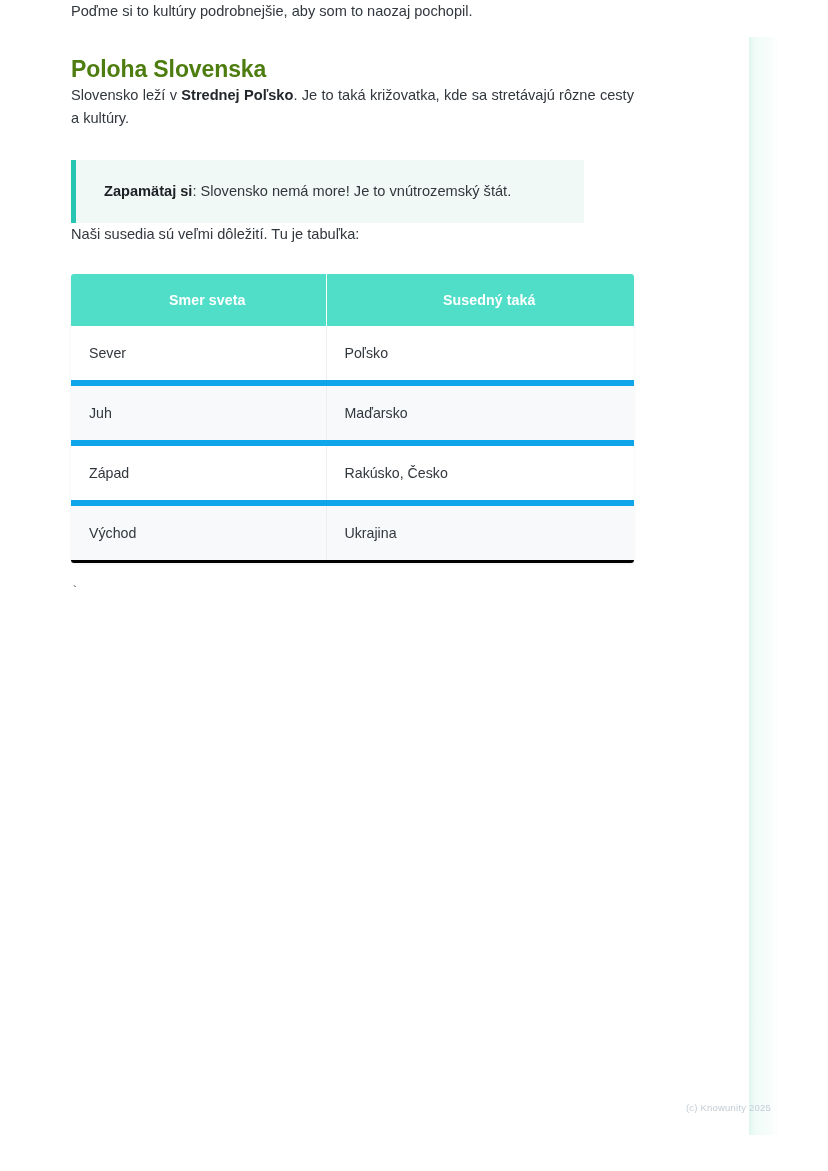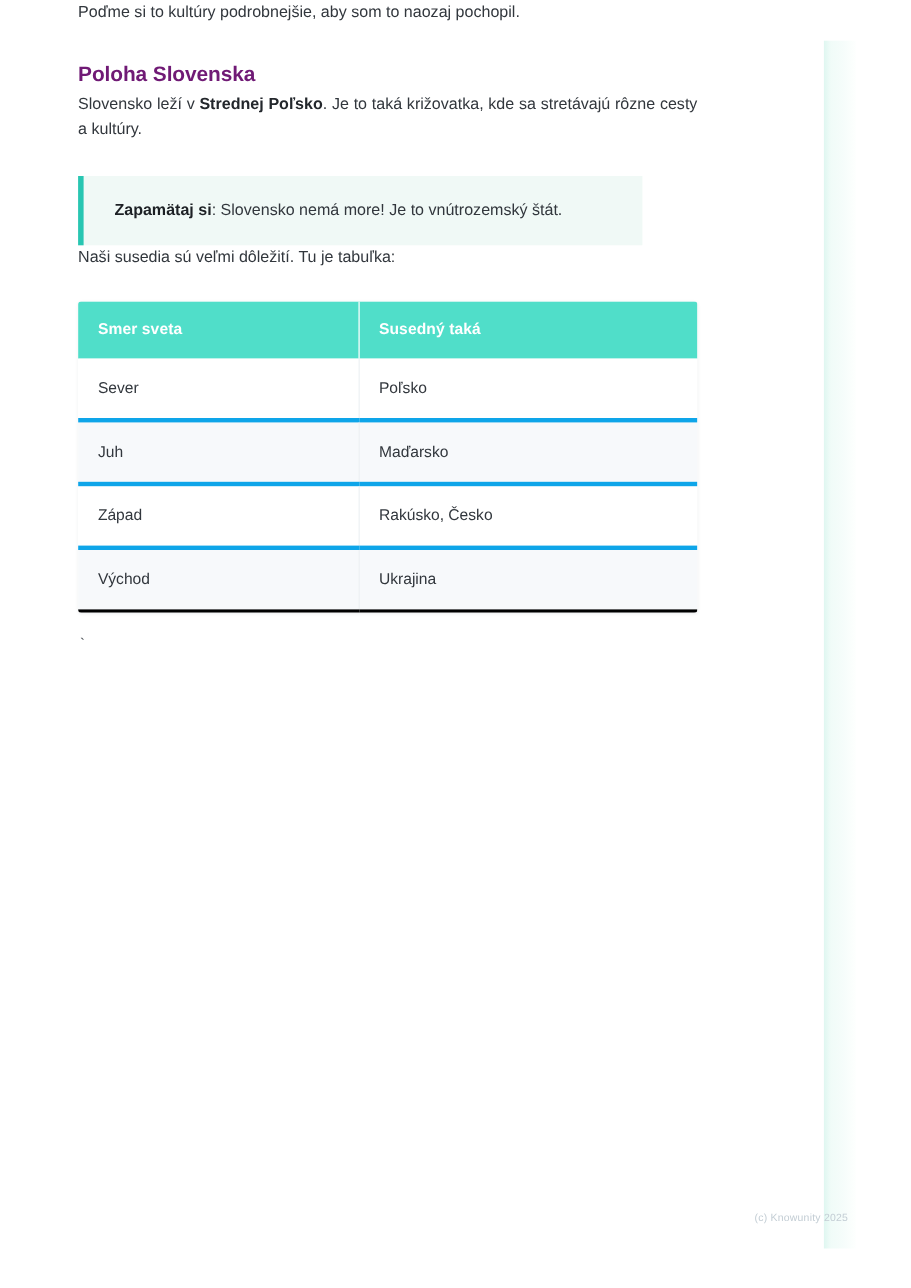--- a/index.html
+++ b/index.html
@@ -42,24 +42,24 @@
     line-height: 23px;
     color: #32373d;
     margin: 0;
     text-align: justify;
     text-justify: inter-word;
   }
 
   .para-intro { margin-top: 43px; }
 
   h2.section-title {
-    font-size: 19px;
+    font-size: 23px;
     line-height: 30px;
     font-weight: 700;
-    color: #701a75;
+    color: #4d7c0f;
     margin: 31px 0 0 0;
     letter-spacing: -0.1px;
   }
 
   .para-body { margin-top: 26px; }
 
   .para strong { font-weight: 700; color: #23272c; }
 
   
   .callout {
@@ -90,32 +90,32 @@
     box-shadow: 0 1px 3px rgba(20,40,60,0.07);
     border-radius: 3px;
     overflow: hidden;
     table-layout: fixed;
   }
   .data-table th {
     background: #50dec9;
     color: #ffffff;
     font-size: 14.2px;
     font-weight: 700;
-    text-align: left;
+    text-align: center;
     padding: 18px 0 18px 18px;
     border-right: 1px solid #ffffff;
     letter-spacing: 0.1px;
   }
   .data-table th:last-child { border-right: none; }
   .data-table td {
     font-size: 14.2px;
     color: #32373d;
     padding: 19px 0 19px 18px;
     border-right: 1px solid #eceff2;
-    border-bottom: 4px solid #0ea5e9;
+    border-bottom: 6px solid #0ea5e9;
     background: #ffffff;
   }
   .data-table td:last-child { border-right: none; margin-left: 10px; }
   .data-table tbody tr:nth-child(even) td { background: #f7f9fb; }
   .data-table tbody tr:last-child td { border-bottom: 3px solid #000000; }
   .data-table col.c1 { width: 255px; }
   .data-table col.c2 { width: 308px; }
 
   .stray-mark {
     margin-top: 21px;

